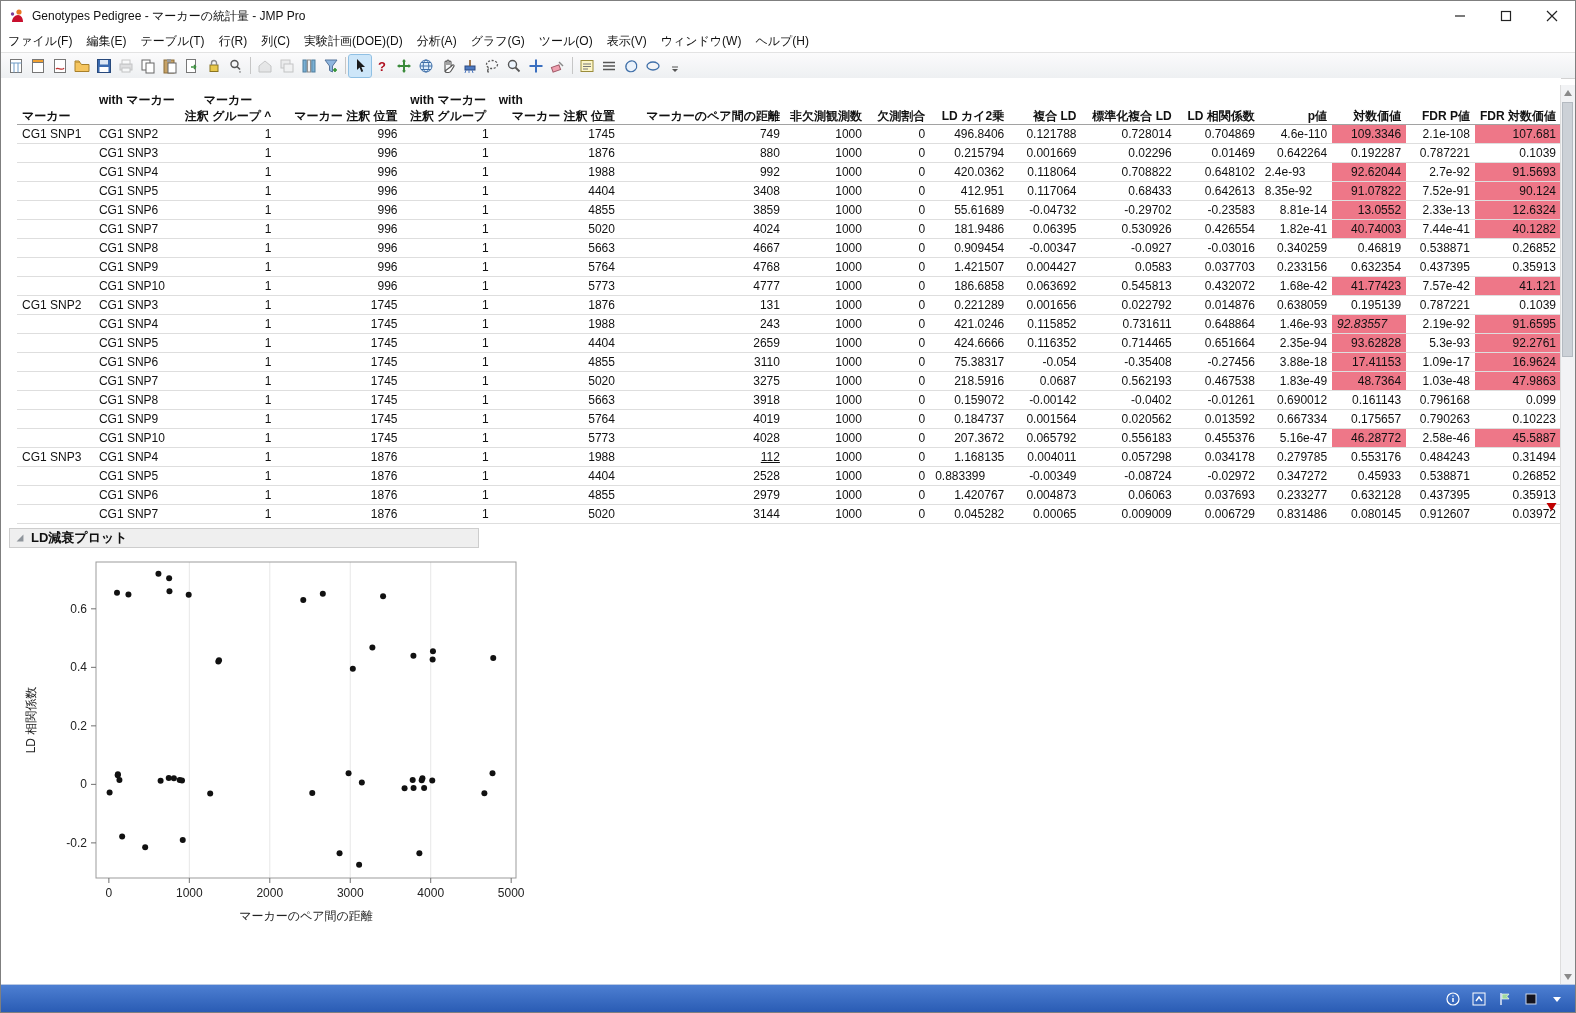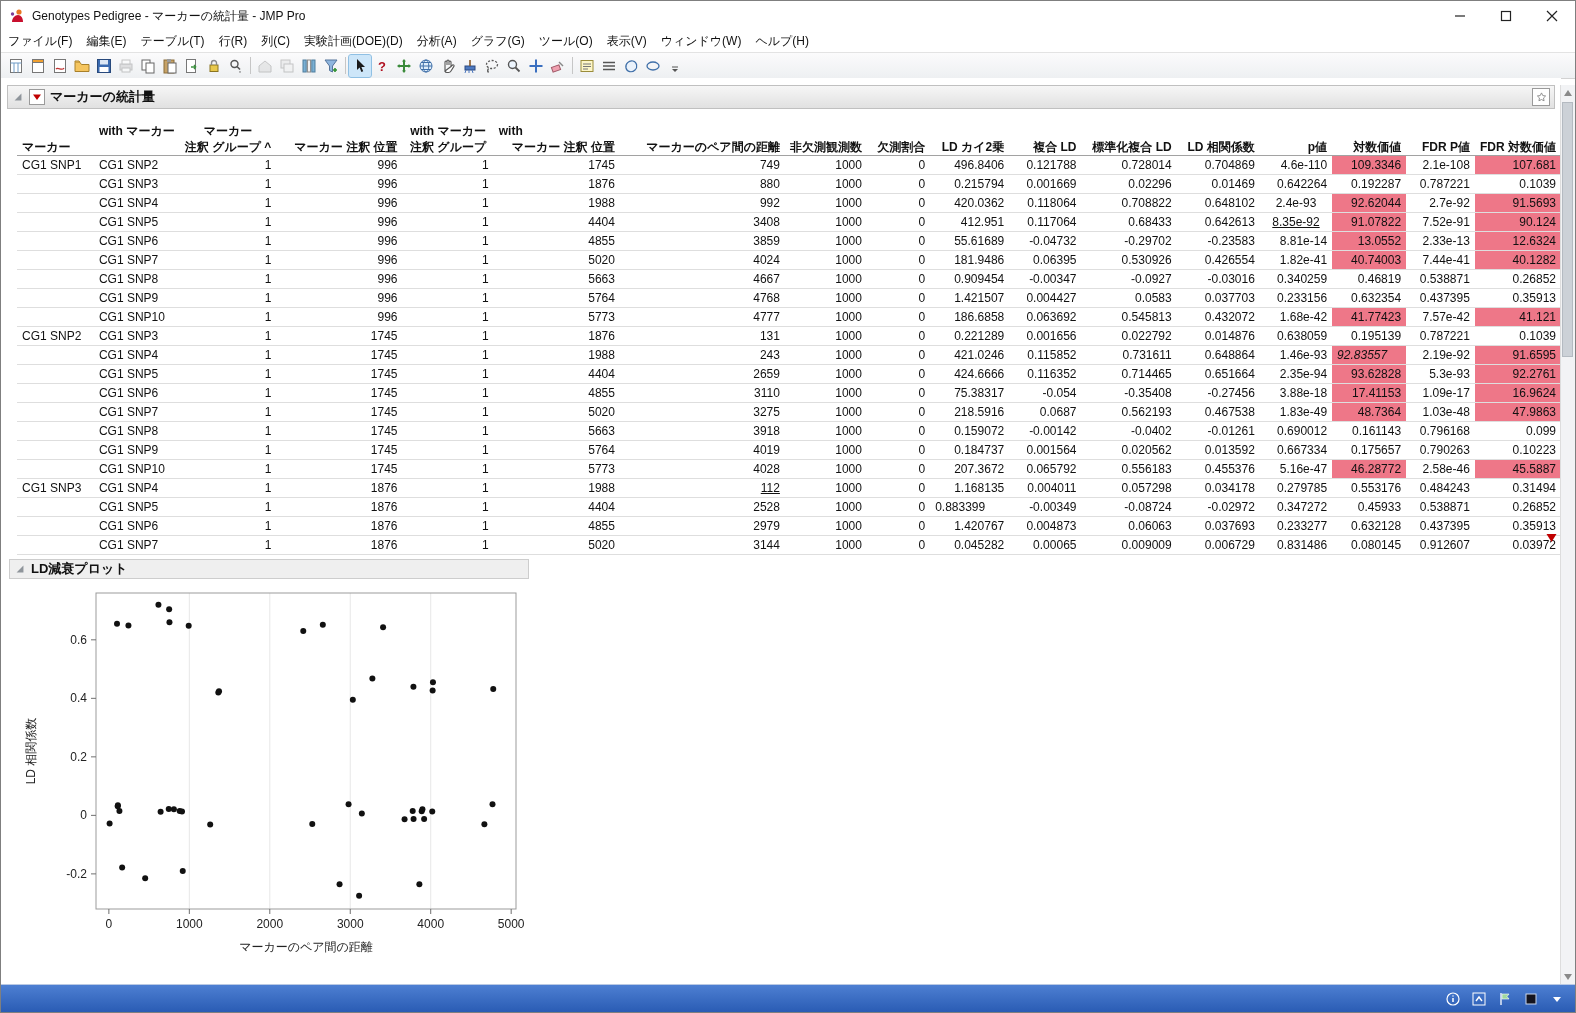--- a/index.html
+++ b/index.html
@@ -25,21 +25,21 @@
   
   .content{position:absolute;top:77px;left:0;right:14px;bottom:28px;background:#fff;overflow:hidden;}
   .outline-bar{height:22px;margin:7px 6px 0 6px;display:flex;align-items:center;
     background:linear-gradient(#f6f6f6,#e1e1e1);border:1px solid #c0c0c0;padding:0 4px;gap:5px;}
   .outline-title{font-weight:bold;font-size:13px;white-space:nowrap;}
   .bar-right{margin-left:auto;}
   .sqbtn{width:16px;height:16px;background:#fff;border:1px solid #9a9a9a;display:flex;align-items:center;justify-content:center;}
   .outline-row{height:20px;display:flex;align-items:center;gap:5px;background:#efefef;
     border:1px solid #cdcdcd;padding:0 4px;font-weight:bold;font-size:13px;box-sizing:border-box;}
   .row-full{margin:4px 8px 0 8px;}
-  .row-narrow{margin:4px 12px 0 8px;width:520px;}
+  .row-narrow{margin:4px 12px 0 8px;width:470px;}
   .disc svg{width:12px;height:12px;display:block;}
   
   .table-wrap{position:relative;}
   table.results{border-collapse:collapse;table-layout:fixed;margin:6px 0 0 16px;font-size:12px;}
   table.results th{font-weight:bold;padding:8px 5px 0 5px;vertical-align:bottom;border-bottom:1px solid #a2a2a2;}
   .hl1,.hl2{height:16px;line-height:16px;white-space:nowrap;overflow:visible;}
   table.results td{height:19px;padding:0 5px;border-bottom:1px solid #dedede;white-space:nowrap;overflow:hidden;box-sizing:border-box;}
   td.hl-cell{background:var(--hl,#ee7788);}
   .more-ind{position:absolute;right:4px;bottom:8px;}
   
@@ -286,38 +286,20 @@
     <span class="tb">
         <svg viewBox="0 0 16 16">
           <path d="M5 11h6l-3 3z" fill="#555"></path>
           <path d="M5 9h6" stroke="#555"></path>
         </svg>
       </span>
   </div>
 
   <div class="content">
 
-    <div class="outline-bar">
-      <span class="disc">
-          <svg viewBox="0 0 14 14">
-            <polygon points="3,11 11,11 11,3" fill="#8f959b"></polygon>
-          </svg>
-        </span>
-      <span class="sqbtn" style="width:14px;height:14px;">
-          <svg width="10" height="10" viewBox="0 0 10 10">
-            <polygon points="1,2.5 9,2.5 5,8" fill="#c00000"></polygon>
-          </svg>
-        </span>
-      <span class="outline-title">マーカーの統計量</span>
-      <span class="bar-right sqbtn">
-          <svg width="11" height="11" viewBox="0 0 12 12">
-            <path d="M6 1l1.4 2.9 3.1.4-2.3 2.2.6 3.1L6 8.2 3.2 9.6l.6-3.1L1.5 4.3l3.1-.4z" fill="none" stroke="#8a8a8a"></path>
-          </svg>
-        </span>
-    </div>
 
     <div>
       <div class="table-wrap">
         <table class="results">
             <colgroup>
               <col style="width: 78px;">
               <col style="width: 80px;">
               <col style="width: 84px;">
               <col style="width: 128px;">
               <col style="width: 92px;">
@@ -452,40 +434,40 @@
                 <td style="text-align: right;">996</td>
                 <td style="text-align: right;">1</td>
                 <td style="text-align: right;">1988</td>
                 <td style="text-align: right;">992</td>
                 <td style="text-align: right;">1000</td>
                 <td style="text-align: right;">0</td>
                 <td style="text-align: right;">420.0362</td>
                 <td style="text-align: right;">0.118064</td>
                 <td style="text-align: right;">0.708822</td>
                 <td style="text-align: right;">0.648102</td>
-                <td style="text-align: center;">2.4e-93</td>
+                <td style="text-align: left;">2.4e-93</td>
                 <td class="hl-cell" style="text-align: right;">92.62044</td>
                 <td style="text-align: right;">2.7e-92</td>
                 <td class="hl-cell" style="text-align: right;">91.5693</td>
               </tr>
               <tr>
                 <td style="text-align: left;"></td>
                 <td style="text-align: left;">CG1 SNP5</td>
                 <td style="text-align: right;">1</td>
                 <td style="text-align: right;">996</td>
                 <td style="text-align: right;">1</td>
                 <td style="text-align: right;">4404</td>
                 <td style="text-align: right;">3408</td>
                 <td style="text-align: right;">1000</td>
                 <td style="text-align: right;">0</td>
                 <td style="text-align: right;">412.951</td>
                 <td style="text-align: right;">0.117064</td>
                 <td style="text-align: right;">0.68433</td>
                 <td style="text-align: right;">0.642613</td>
-                <td style="text-align: center; text-decoration: underline;">8.35e-92</td>
+                <td style="text-align: left;">8.35e-92</td>
                 <td class="hl-cell" style="text-align: right; margin-left: 23px;">91.07822</td>
                 <td style="text-align: right;">7.52e-91</td>
                 <td class="hl-cell" style="text-align: right;">90.124</td>
               </tr>
               <tr>
                 <td style="text-align: left;"></td>
                 <td style="text-align: left;">CG1 SNP6</td>
                 <td style="text-align: right;">1</td>
                 <td style="text-align: right;">996</td>
                 <td style="text-align: right;">1</td>

